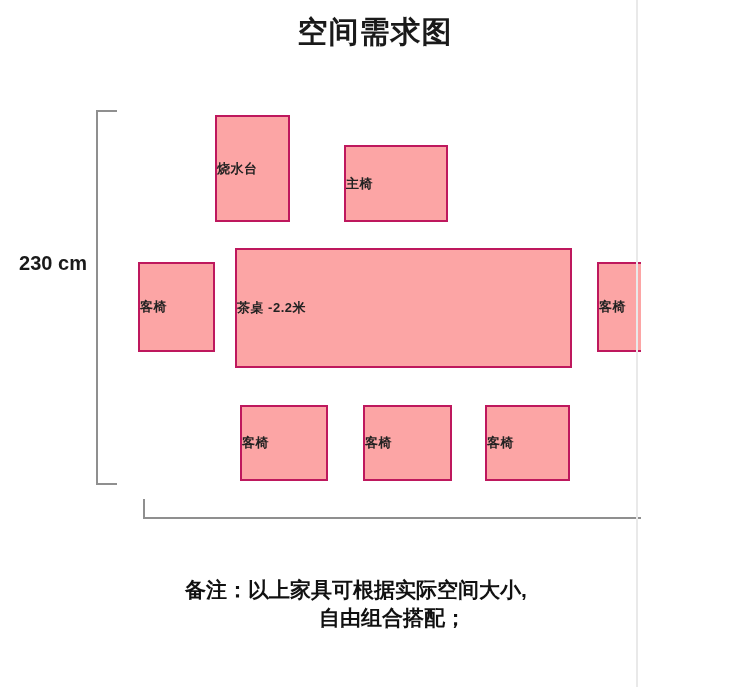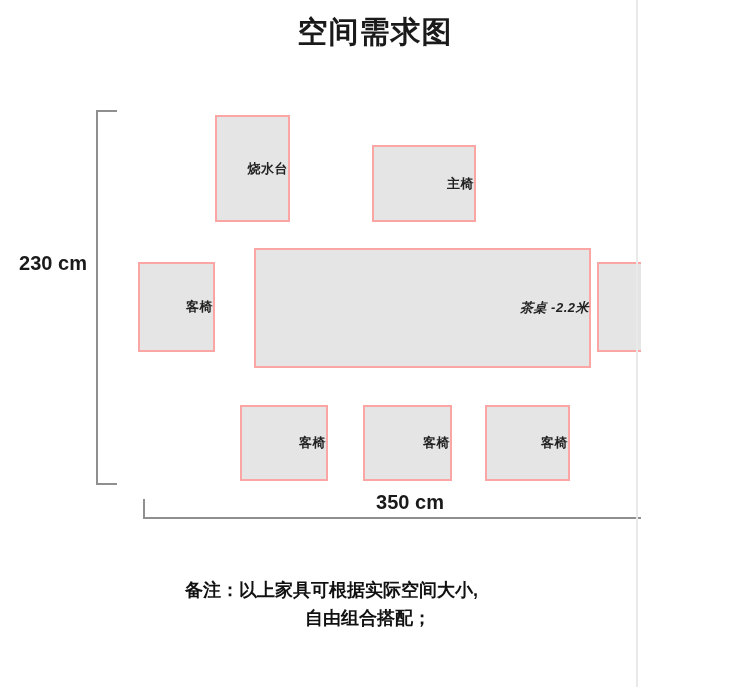--- a/index.html
+++ b/index.html
@@ -23,25 +23,25 @@
     text-align: center;
     font-size: 30px;
     font-weight: bold;
     color: #1a1a1a;
     letter-spacing: 1px;
   }
   
   .box {
     position: absolute;
     box-sizing: border-box;
-    border: 2px solid #fca5a5;
-    background: #e5e5e5;
+    border: 2px solid #be185d;
+    background: #fca5a5;
     display: flex;
     align-items: center;
-    justify-content: flex-end;
+    justify-content: flex-start;
   }
   .box span {
     font-size: 13px;
     font-weight: bold;
     color: #222222;
     white-space: nowrap;
     letter-spacing: 0.5px;
   }
   
   .dim {
@@ -70,21 +70,21 @@
     left: 340px;
     top: 491px;
     width: 140px;
     text-align: center;
   }
   
   .note {
     position: absolute;
     left: 185px;
     top: 576px;
-    font-size: 18px;
+    font-size: 21px;
     font-weight: bold;
     color: #111111;
     line-height: 28px;
   }
   .note .line2 {
     padding-left: 73px;
     text-align: center;
   }
   
   .right-divider {
@@ -104,33 +104,32 @@
   <div class="page-title">空间需求图</div>
 
   <div class="dim" id="v-line"></div>
   <div class="dim" id="v-tick-t"></div>
   <div class="dim" id="v-tick-b"></div>
   <div class="dim-label" id="height-label">230 cm</div>
 
   <div class="dim" id="h-line"></div>
   <div class="dim" id="h-tick-l"></div>
   <div class="dim" id="h-tick-r"></div>
-  <div class="dim-label" id="width-label">350 cm</div>
 
   <div id="furniture-layer">
       <div class="box" style="left: 215px; top: 115px; width: 75px; height: 107px;">
         <span>烧水台</span>
       </div>
-      <div class="box" style="left: 372px; top: 145px; width: 104px; height: 77px;">
+      <div class="box" style="left: 344px; top: 145px; width: 104px; height: 77px;">
         <span>主椅</span>
       </div>
       <div class="box" style="left: 138px; top: 262px; width: 77px; height: 90px;">
         <span>客椅</span>
       </div>
-      <div class="box" style="left: 254px; top: 248px; width: 337px; height: 120px; font-style: italic;">
+      <div class="box" style="left: 235px; top: 248px; width: 337px; height: 120px;">
         <span>茶桌 -2.2米</span>
       </div>
       <div class="box" style="left: 597px; top: 262px; width: 78px; height: 90px;">
         <span>客椅</span>
       </div>
       <div class="box" style="left: 240px; top: 405px; width: 88px; height: 76px;">
         <span>客椅</span>
       </div>
       <div class="box" style="left: 363px; top: 405px; width: 89px; height: 76px;">
         <span>客椅</span>

